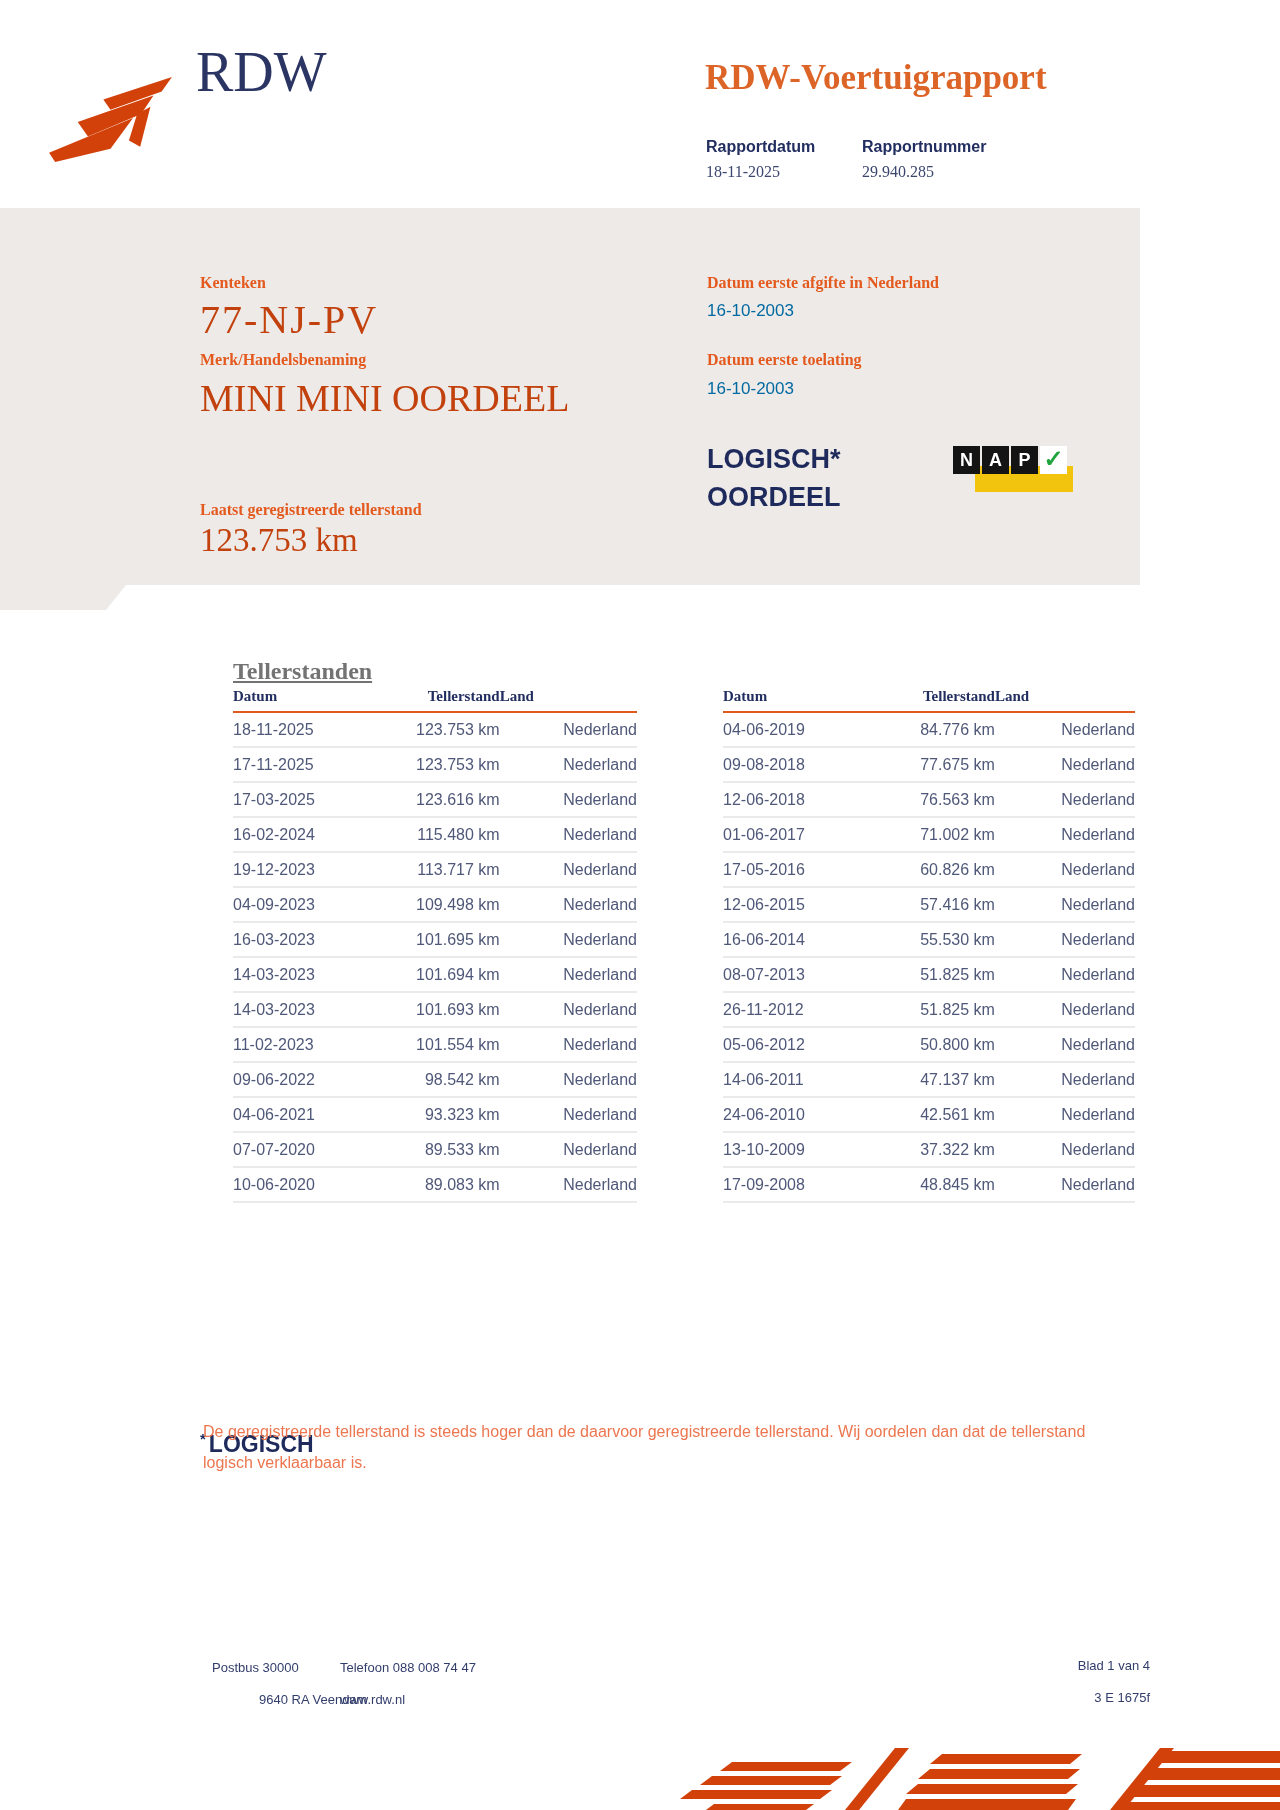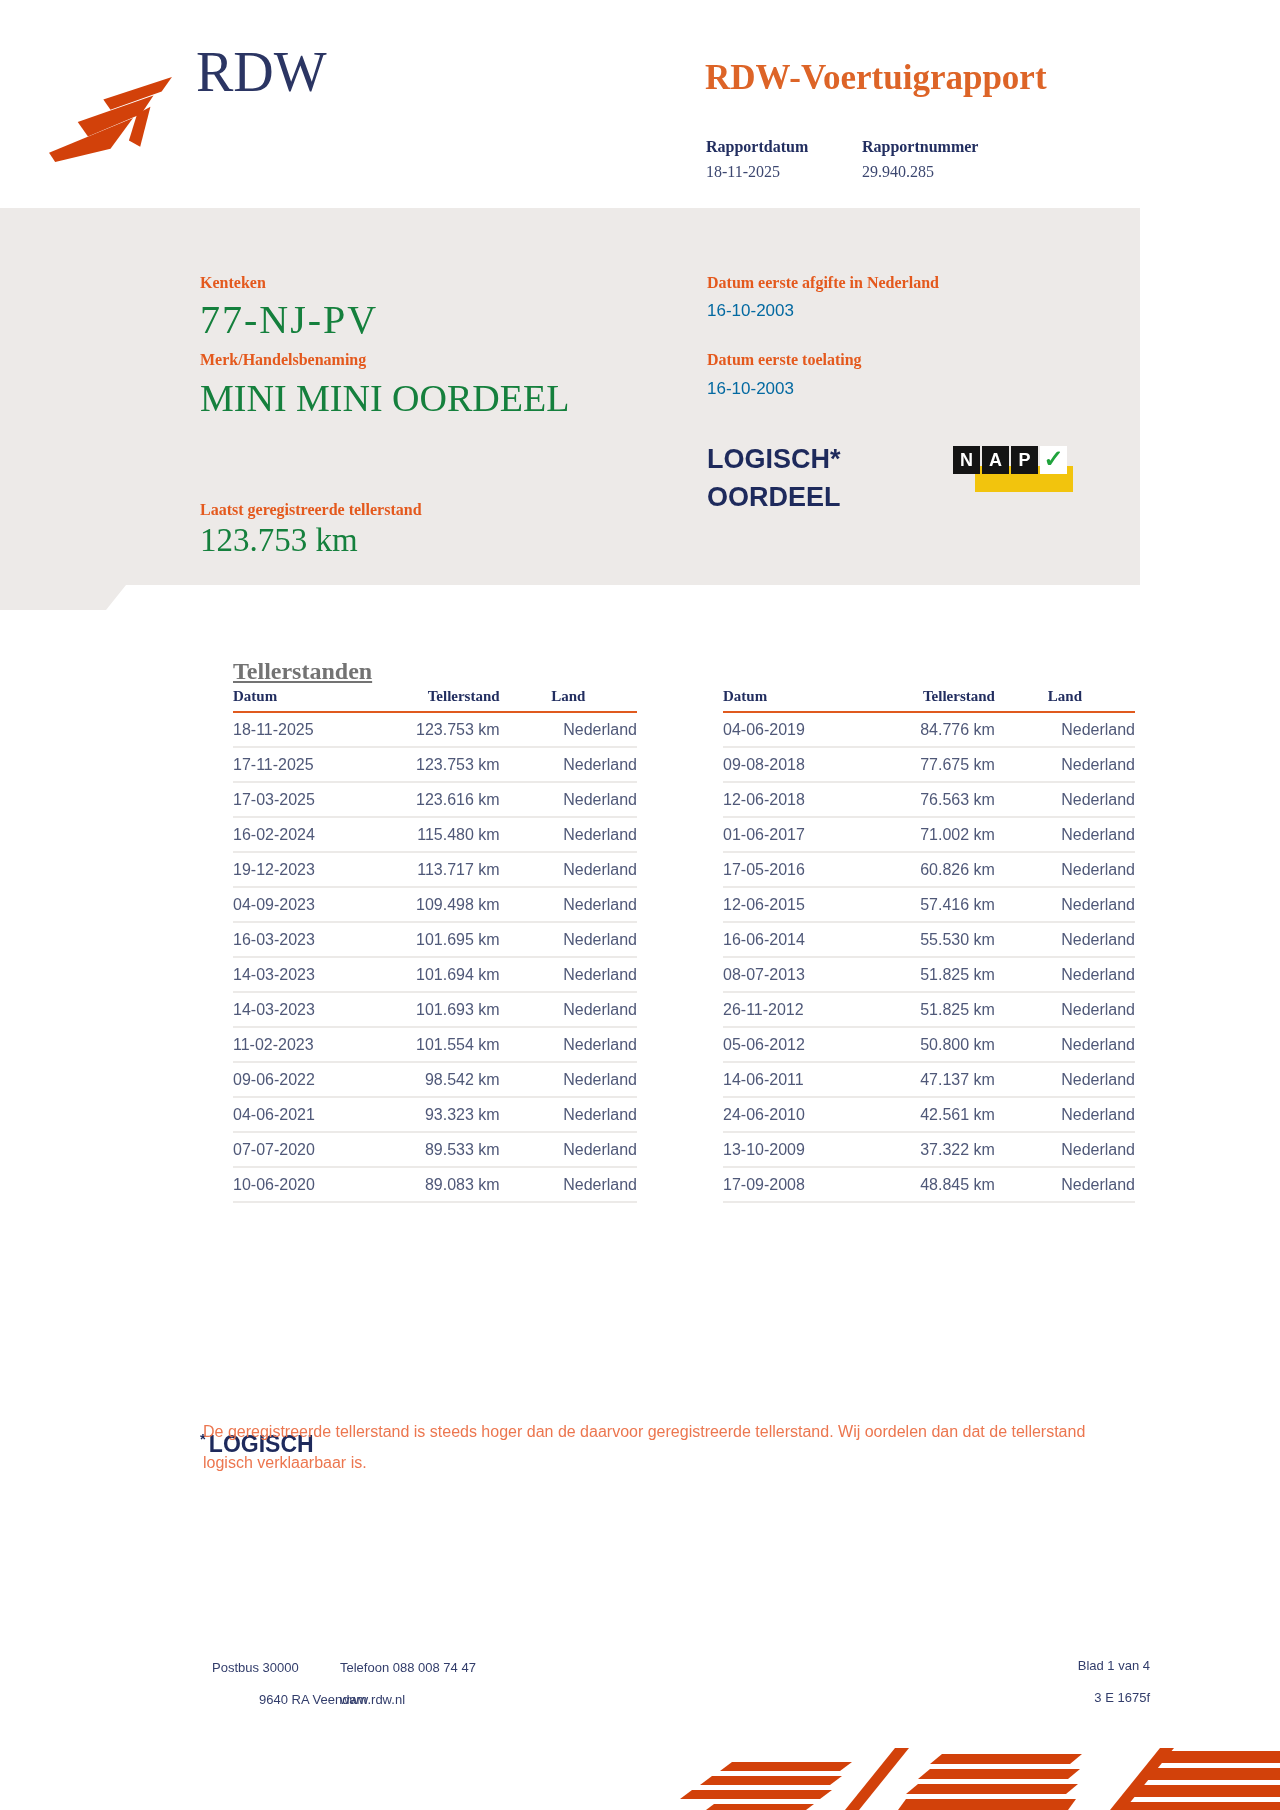--- a/index.html
+++ b/index.html
@@ -6,34 +6,34 @@
   body{width:1280px;height:1810px;position:relative;background:#ffffff;
        font-family:"Liberation Sans",sans-serif;overflow:hidden;}
   .abs{position:absolute;}
 
   
   .logo-icon{left:47px;top:72px;width:128px;height:92px;}
   .logo-text{left:196px;top:40px;font-family:"Liberation Serif",serif;
              font-size:56px;font-weight:400;color:#2b3563;letter-spacing:0px;}
   .doc-title{left:705px;top:58px;font-family:"Liberation Serif",serif;
              font-size:35px;font-weight:700;color:#dd6427;}
-  .meta-label{font-family:Liberation Serif, serif;font-weight:700;
+  .meta-label{font-family:Liberation Sans, sans-serif;font-weight:700;
               font-size:16px;color:#222e60;}
   .meta-value{font-family:"Liberation Serif",serif;font-size:16px;color:#3c4770;}
   .meta-date-label{left:706px;top:138px;}
   .meta-num-label{left:862px;top:138px;}
   .meta-date-value{left:706px;top:163px;}
   .meta-num-value{left:862px;top:163px;}
 
   
   .panel{left:0;top:208px;width:1140px;height:402px;background:#edeae8;
          clip-path:polygon(0 0,1140px 0,1140px 377px,126px 377px,106px 402px,0 402px);}
   .field-label{font-family:"Liberation Serif",serif;font-weight:700;
                font-size:16px;color:#e4591d;}
-  .field-value-serif{font-family:"Liberation Serif",serif;color:#15803d;}
+  .field-value-serif{font-family:"Liberation Serif",serif;color:#c2410c;}
   .field-value-sans{font-size:17px;color:#0369a1;}
   .kenteken-label{left:200px;top:274px;}
   .kenteken-value{left:200px;top:296px;font-size:40px;letter-spacing:2px;}
   .merk-label{left:200px;top:351px;}
   .merk-value{left:200px;top:376px;font-size:38px;}
   .afgifte-label{left:707px;top:274px;}
   .afgifte-value{left:707px;top:301px;}
   .toelating-label{left:707px;top:351px;}
   .toelating-value{left:707px;top:379px;}
   .oordeel1{left:707px;top:444px;font-size:27px;font-weight:700;color:#1e2a5c;}
@@ -55,21 +55,21 @@
   
   .tables-heading{left:233px;top:658px;font-family:"Liberation Serif",serif;
                   font-weight:700;font-size:24px;color:#737373;text-decoration:underline;}
   .ttable{top:688px;}
   .ttable-left{left:233px;width:404px;}
   .ttable-right{left:723px;width:412px;}
   .thead{display:flex;border-bottom:2px solid #e05a1e;padding-bottom:6px;}
   .thcell{font-family:"Liberation Serif",serif;font-weight:700;font-size:15px;color:#222e60;}
   .c-datum{flex:0 0 40%;text-align:left;}
   .c-teller{flex:0 0 26%;text-align:right;}
-  .c-land{flex:1 1 auto;text-align:center;}
+  .c-land{flex:1 1 auto;text-align:left;}
   .trow{display:flex;height:33px;line-height:33px;border-bottom:2px solid #eceae8;}
   .tcell{font-size:16px;color:#4f5878;}
   .tcell.datum{flex:0 0 40%;text-align:left;}
   .tcell.tellerstand{flex:0 0 26%;text-align:right;}
   .tcell.land{flex:1 1 auto;text-align:right;}
 
   
   .logisch-heading{left:200px;top:1430px;font-size:23px;font-weight:700;color:#1e2a5c;}
   .logisch-mark{font-size:15px;vertical-align:8px;margin-right:3px;}
   .logisch-text{left:203px;top:1416px;width:900px;font-size:16px;

